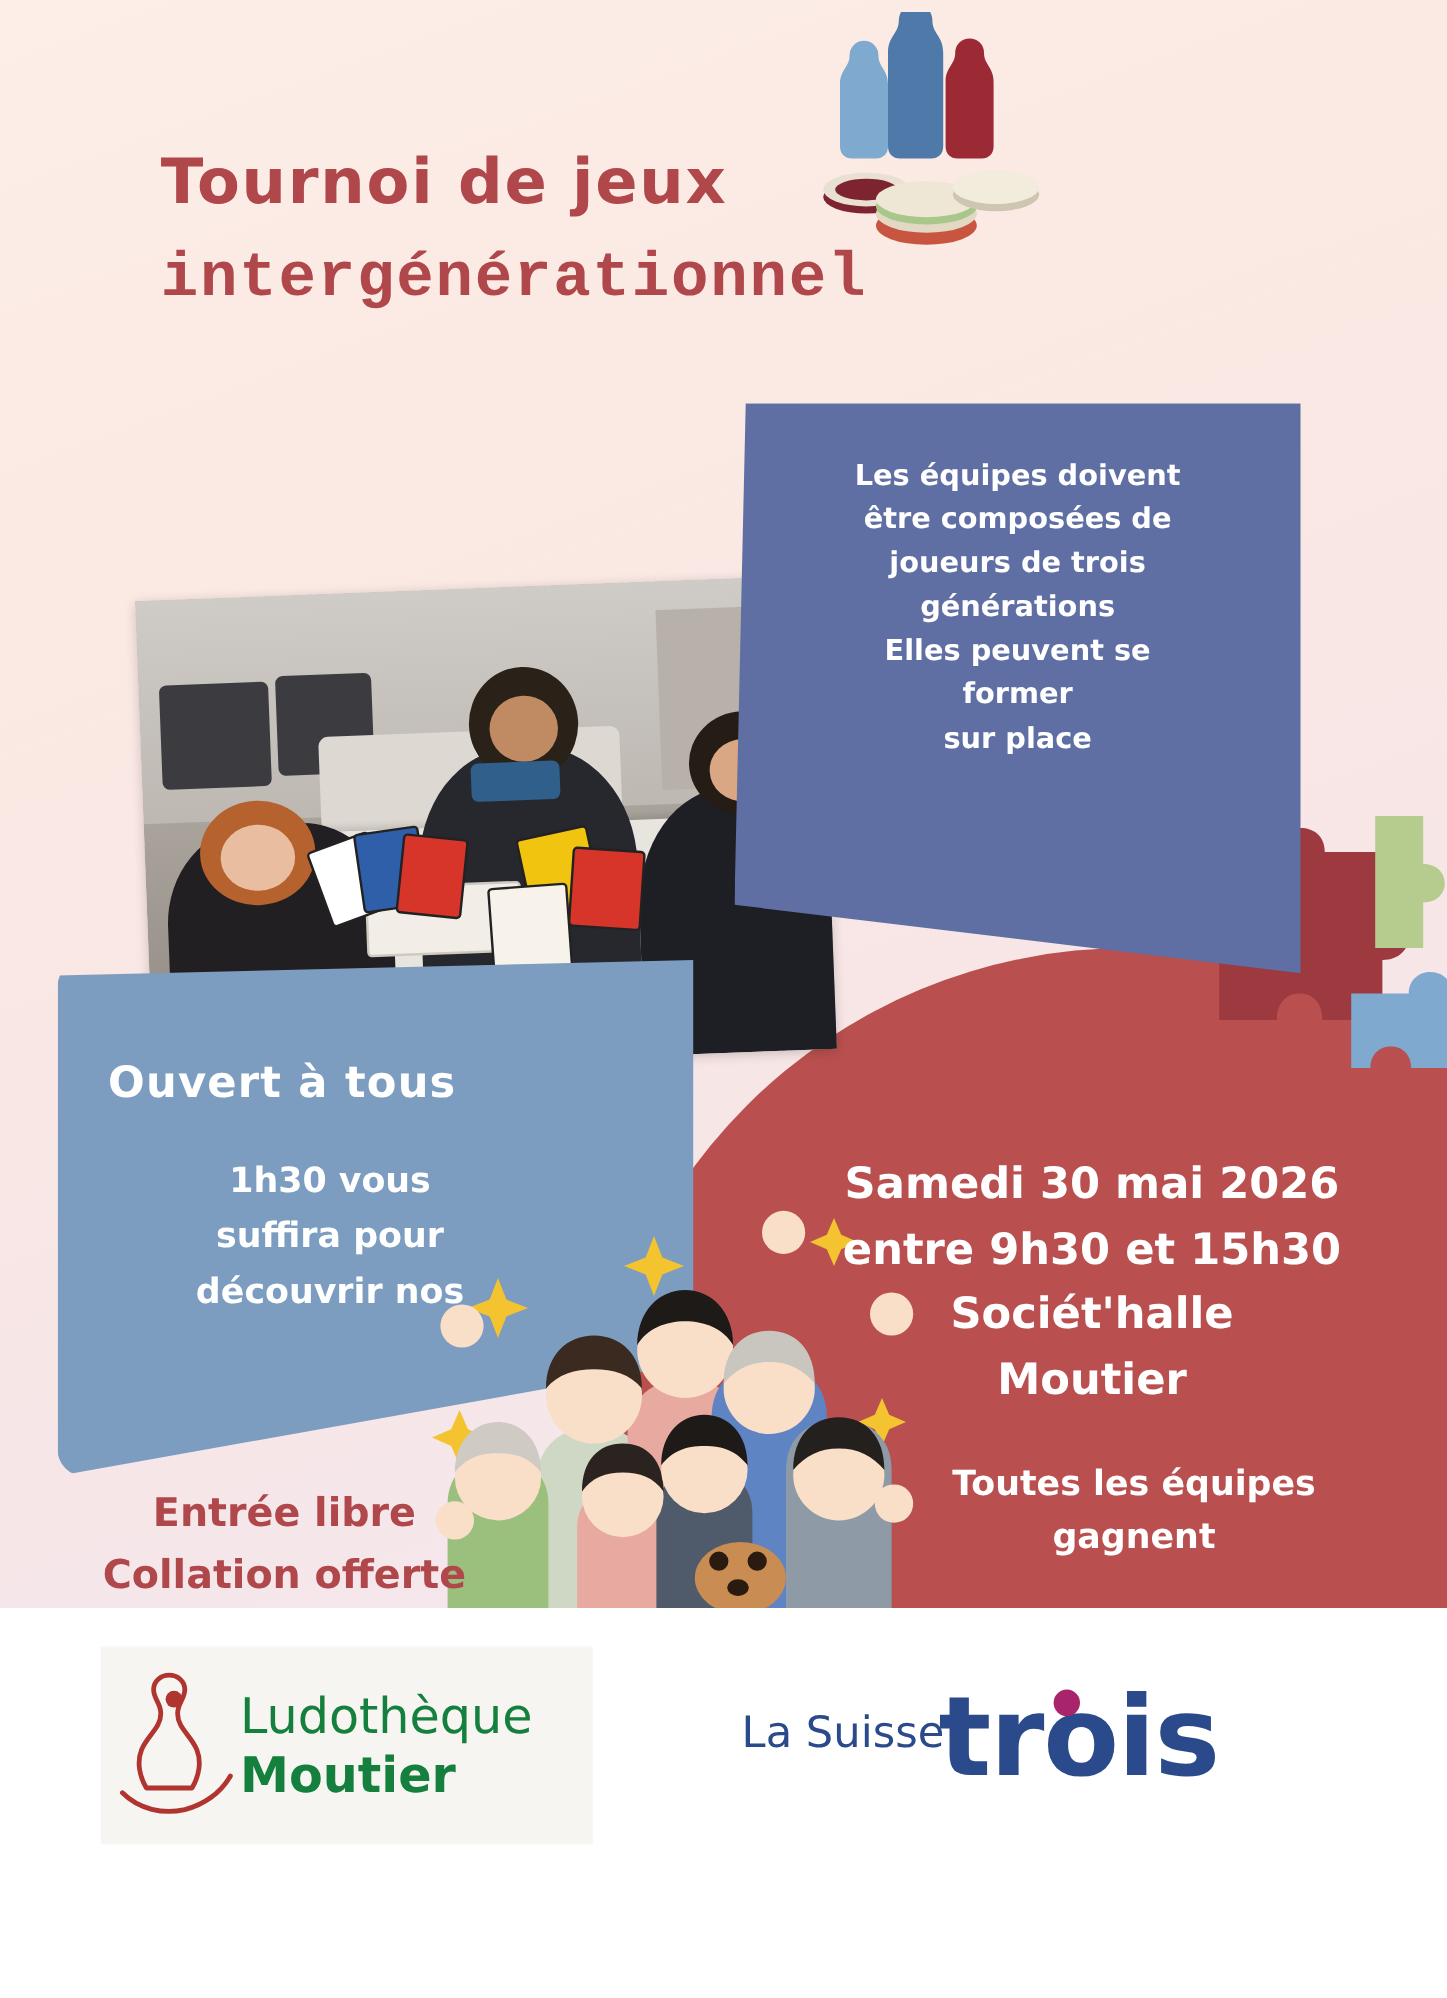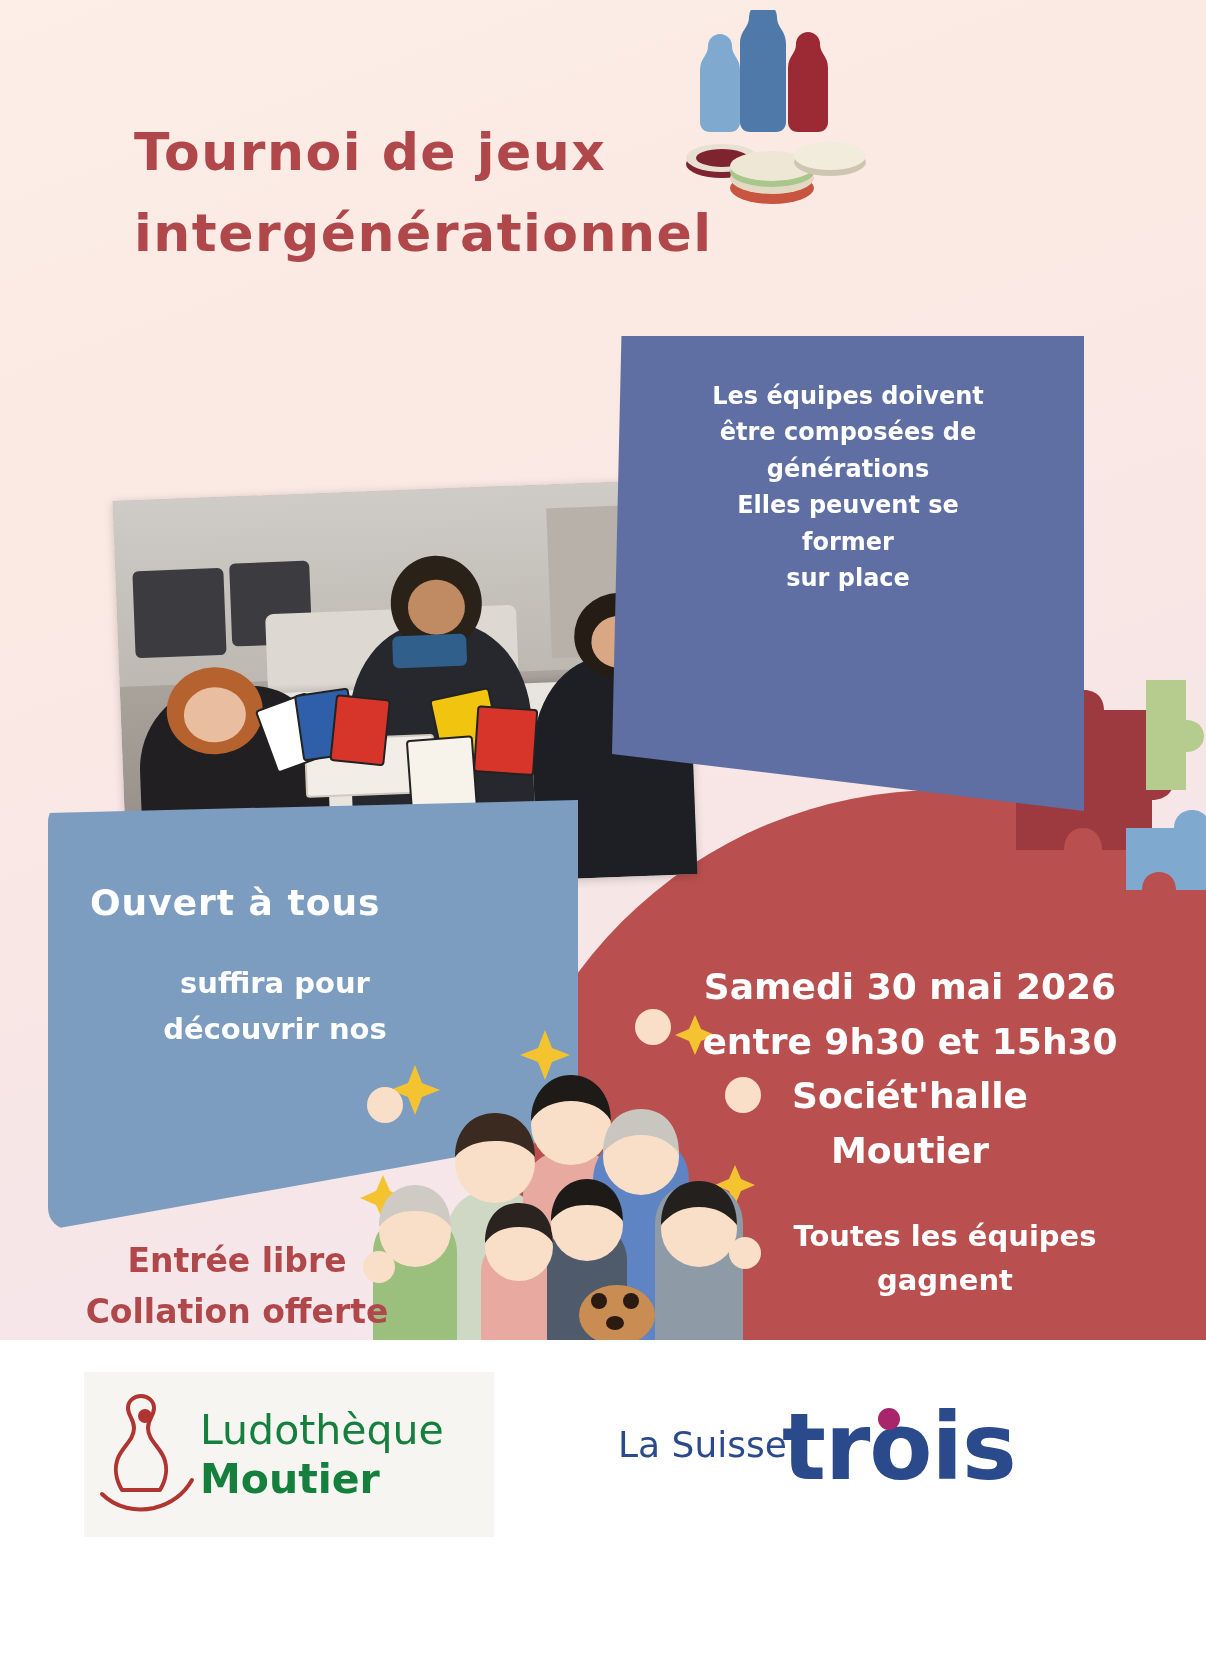--- a/index.html
+++ b/index.html
@@ -24,21 +24,21 @@
     width: 640px;
     color: #b0474a;
     font-family: "DejaVu Sans", sans-serif;
     font-weight: bold;
     font-size: 52px;
     line-height: 1.55;
     letter-spacing: 1.5px;
     margin-left: 10px;
   }
   .title .l1 { display: block; }
-  .title .l2 { display: block; }
+  .title .l2 { display: block; font-family: Liberation Mono, monospace; }
 
   
   .pieces { position: absolute; left: 640px; top: 10px; width: 240px; height: 210px; }
 
   
   .photo-wrap {
     position: absolute;
     left: 120px;
     top: 490px;
     width: 570px;
@@ -304,30 +304,32 @@
       <div class="ph-card k4"></div>
       <div class="ph-card k5"></div>
       <div class="ph-card k6"></div>
     </div>
   </div>
 
   <div class="rules-panel">
     <div class="rules-text">
       <div>Les équipes doivent</div>
       <div>être composées de</div>
+      <div>joueurs de trois</div>
       <div>générations</div>
       <div>Elles peuvent se</div>
       <div>former</div>
       <div>sur place</div>
     </div>
   </div>
 
   <div class="open-panel">
     <div class="open-title">Ouvert à tous</div>
     <div class="open-body">
+      <div>1h30 vous</div>
       <div>suffira pour</div>
       <div>découvrir nos</div>
     </div>
   </div>
 
   <svg class="crowd" viewBox="0 0 420 355">
     <g>
       <path d="M60 80l7 18 18 7-18 7-7 18-7-18-18-7 18-7z" fill="#f4c430"></path>
       <path d="M190 45l7 18 18 7-18 7-7 18-7-18-18-7 18-7z" fill="#f4c430"></path>
       <path d="M340 30l6 14 14 6-14 6-6 14-6-14-14-6 14-6z" fill="#f4c430"></path>

